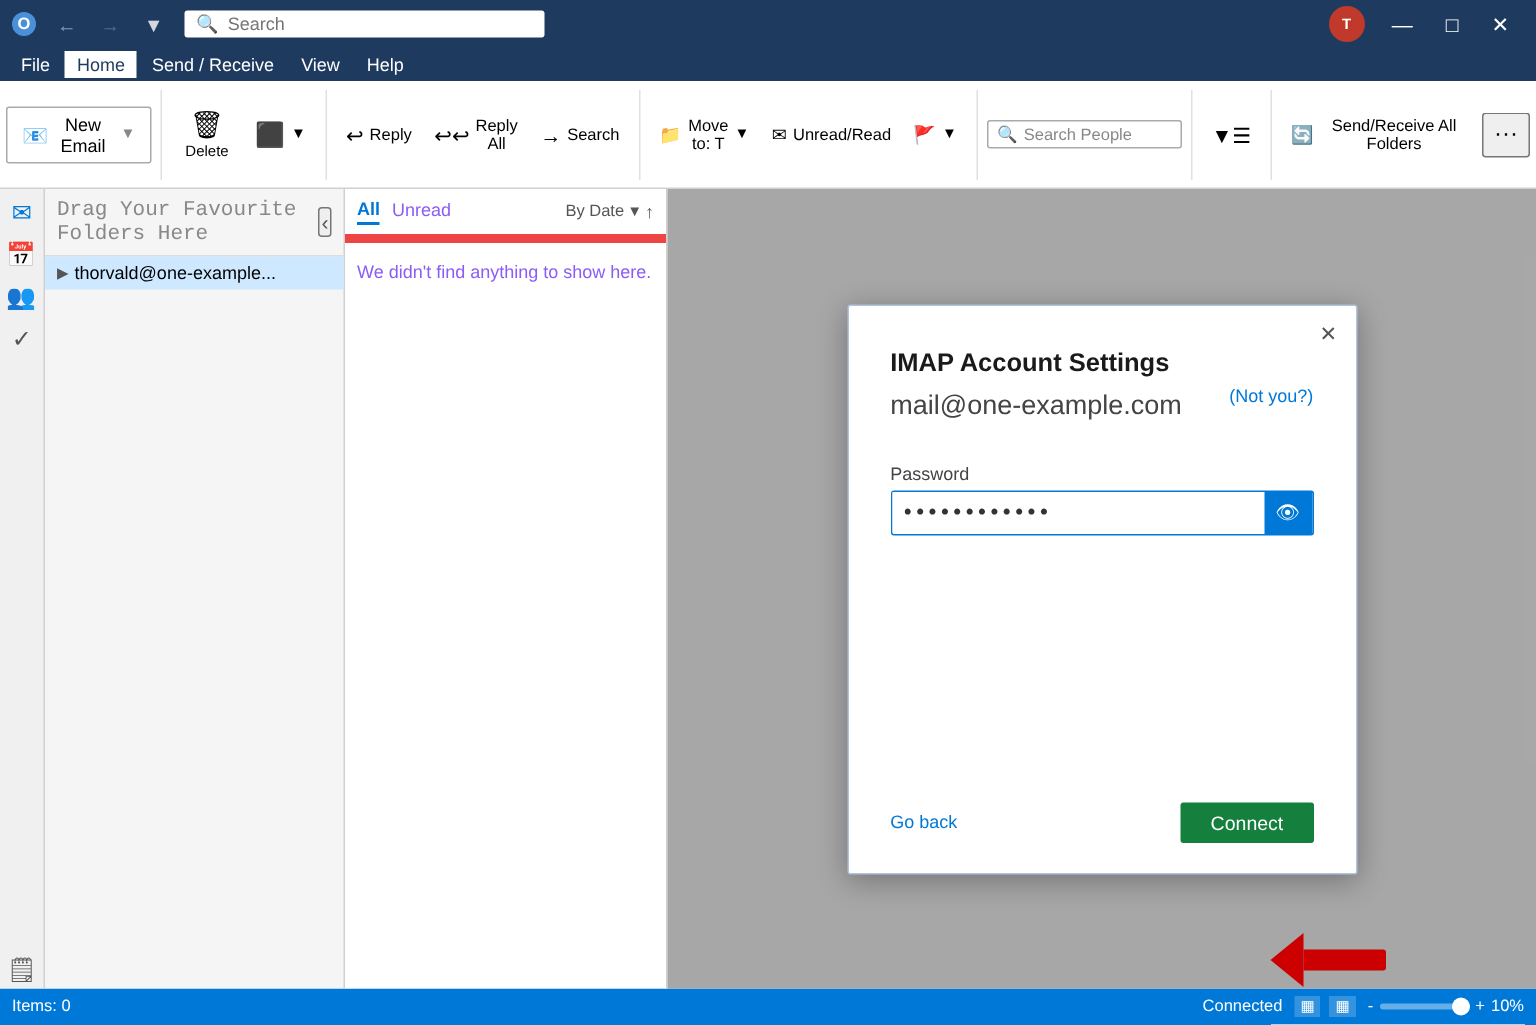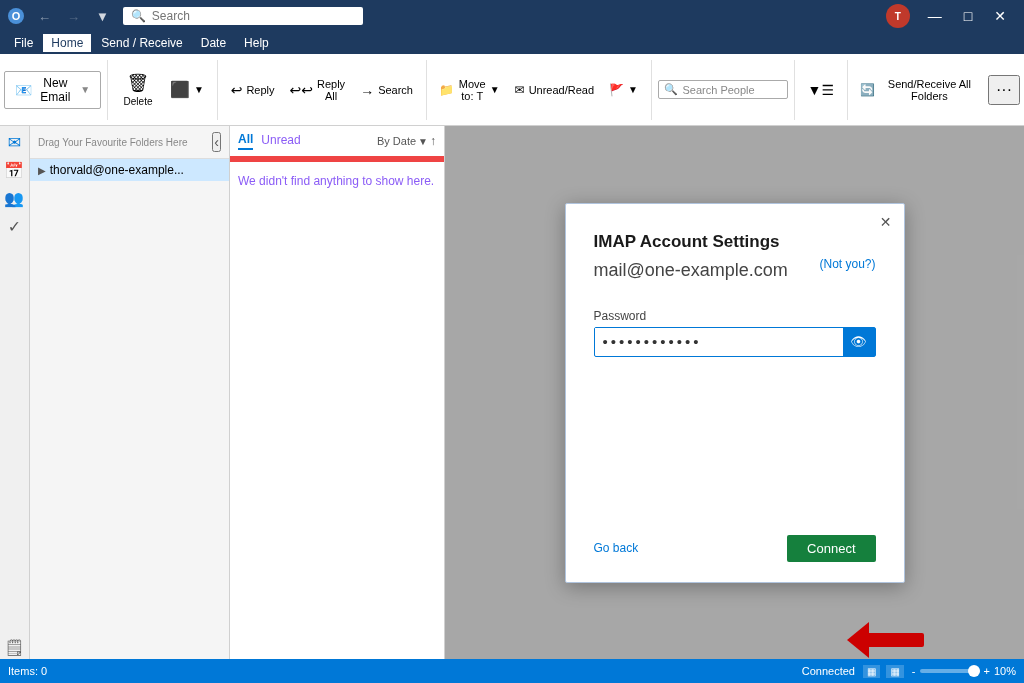--- a/index.html
+++ b/index.html
@@ -338,21 +338,21 @@
       <button class="title-ctrl">□</button>
       <button class="title-ctrl close">✕</button>
     </div>
   </div>
 </div>
 
 <div class="menu-bar">
   <span class="menu-item">File</span>
   <span class="menu-item active">Home</span>
   <span class="menu-item">Send / Receive</span>
-  <span class="menu-item">Date</span>
+  <span class="menu-item">View</span>
   <span class="menu-item">Help</span>
 </div>
 
 <div class="ribbon">
   <div class="ribbon-group">
     <button class="ribbon-btn-new">
       <span style="font-size:14px;">📧</span>
       <span>New Email</span>
       <span class="ribbon-dropdown">▼</span>
     </button>
@@ -421,21 +421,21 @@
   <div class="sidebar">
     <div class="sidebar-icon active">✉</div>
     <div class="sidebar-icon">📅</div>
     <div class="sidebar-icon">👥</div>
     <div class="sidebar-icon">✓</div>
     <div class="sidebar-icon" style="margin-top:auto;">🗒</div>
   </div>
 
   <div class="folder-panel">
     <div class="folder-panel-header">
-      <span style="font-size:10px;color:#888;">Drag Your Favourite Folders Here</span>
+      <span style="font-size:14px;color:#888;font-family:Liberation Mono, monospace;">Drag Your Favourite Folders Here</span>
       <button class="collapse-btn">‹</button>
     </div>
     <div class="folder-item selected">
       <span class="folder-arrow">▶</span>
       <span>thorvald@one-example...</span>
     </div>
   </div>
 
   <div class="email-list">
     <div class="email-list-header">

